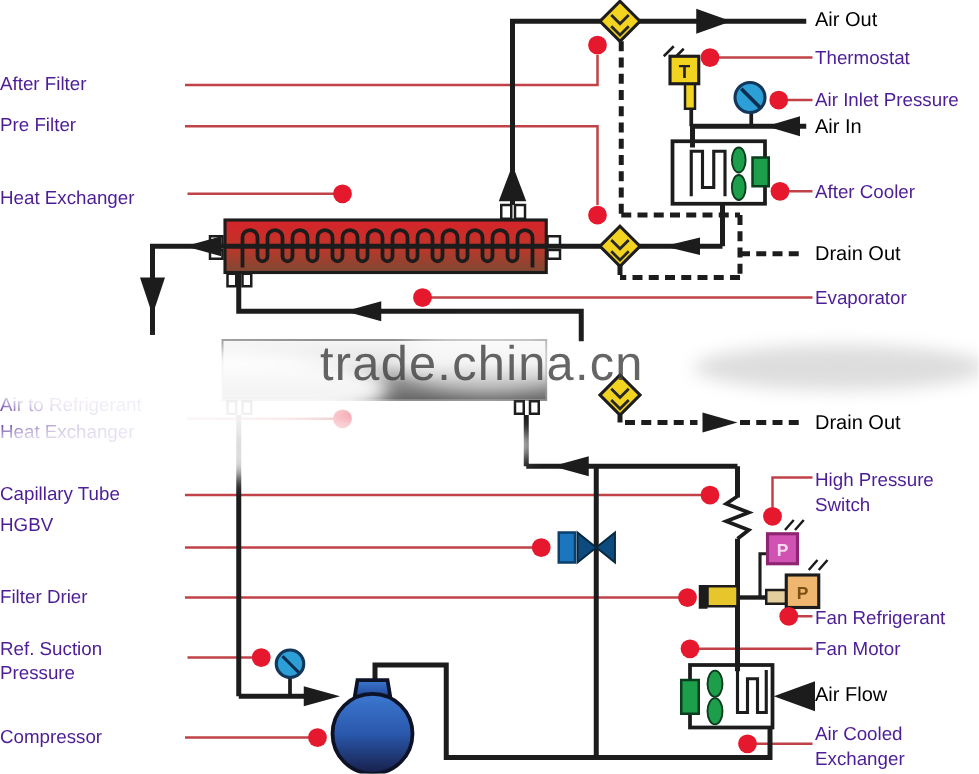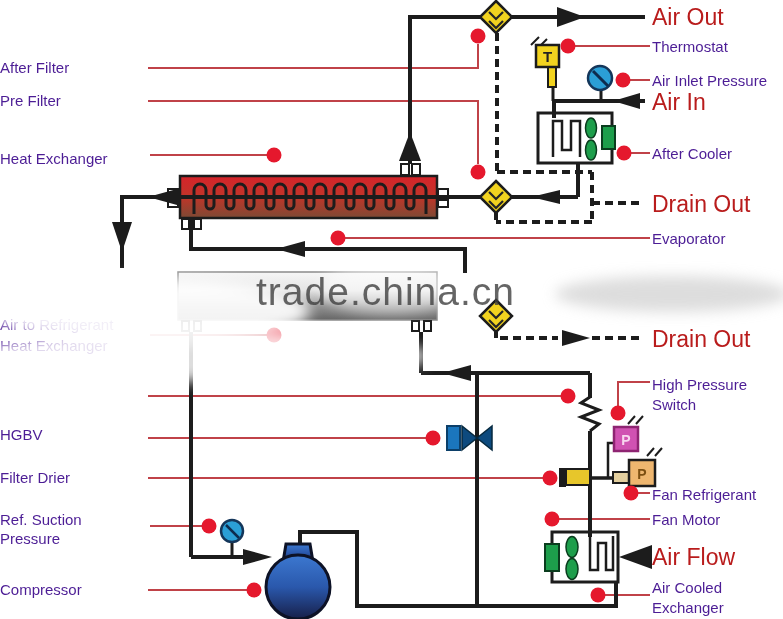--- a/index.html
+++ b/index.html
@@ -2,21 +2,21 @@
 <html><head>
 <meta charset="utf-8">
 <style>
   html,body{margin:0;padding:0;background:#ffffff;}
   .stage{position:relative;width:783px;height:619px;background:#ffffff;overflow:hidden;
          font-family:"Liberation Sans", sans-serif;}
   .stage svg{position:absolute;left:0;top:0;z-index:1;}
   .lbl{position:absolute;z-index:2;color:#4c1d95;font-size:15px;line-height:18px;white-space:nowrap;}
   .ll{left:0;width:144px;}
   .rl{left:652px;text-align:left;}
-  .big{font-size:23px;line-height:22px;color:#b91c1c;}
+  .big{font-size:16px;line-height:22px;color:#000000;}
   .fog{position:absolute;z-index:3;pointer-events:none;border-radius:50%;filter:blur(7px);}
   .fog1{left:-10px;top:278px;width:320px;height:66px;background:rgba(255,255,255,0.92);}
   .fog2{left:-20px;top:330px;width:450px;height:52px;background:rgba(255,255,255,0.85);}
   .fog3{left:320px;top:262px;width:140px;height:52px;background:rgba(255,255,255,0.55);}
   .fog4{left:555px;top:276px;width:235px;height:36px;background:rgba(165,165,165,0.38);}
   .watermark{position:absolute;z-index:4;left:256px;top:270px;font-size:39px;font-weight:400;
              letter-spacing:1px;color:rgba(62,62,62,0.8);filter:blur(0.4px);pointer-events:none;text-align:right;}
   text.sym{font-family:"Liberation Sans", sans-serif;font-weight:bold;}
 </style>
 </head>
@@ -232,21 +232,22 @@
     <circle cx="209" cy="526" r="7.5"></circle>
     <circle cx="254" cy="590" r="7.5"></circle>
   </g>
 </svg>
 
 <div class="lbl ll" style="top:59px">After Filter</div>
 <div class="lbl ll" style="top:92px">Pre Filter</div>
 <div class="lbl ll" style="top:150px">Heat Exchanger</div>
 <div class="lbl ll" style="top:316px">Air to Refrigerant</div>
 <div class="lbl ll" style="top:337px">Heat Exchanger</div>
-<div class="lbl ll" style="top:426px">HGBV</div>
+<div class="lbl ll" style="top:387px">Capillary Tube</div>
+<div class="lbl ll" style="top:412px">HGBV</div>
 <div class="lbl ll" style="top:469px">Filter Drier</div>
 <div class="lbl ll" style="top:530px">Pressure</div>
 <div class="lbl ll" style="top:511px">Ref. Suction</div>
 <div class="lbl ll" style="top:581px">Compressor</div>
 
 <div class="lbl rl big" style="top:6px">Air Out</div>
 <div class="lbl rl" style="top:38px">Thermostat</div>
 <div class="lbl rl" style="top:72px">Air Inlet Pressure</div>
 <div class="lbl rl big" style="top:91px">Air In</div>
 <div class="lbl rl" style="top:145px">After Cooler</div>

